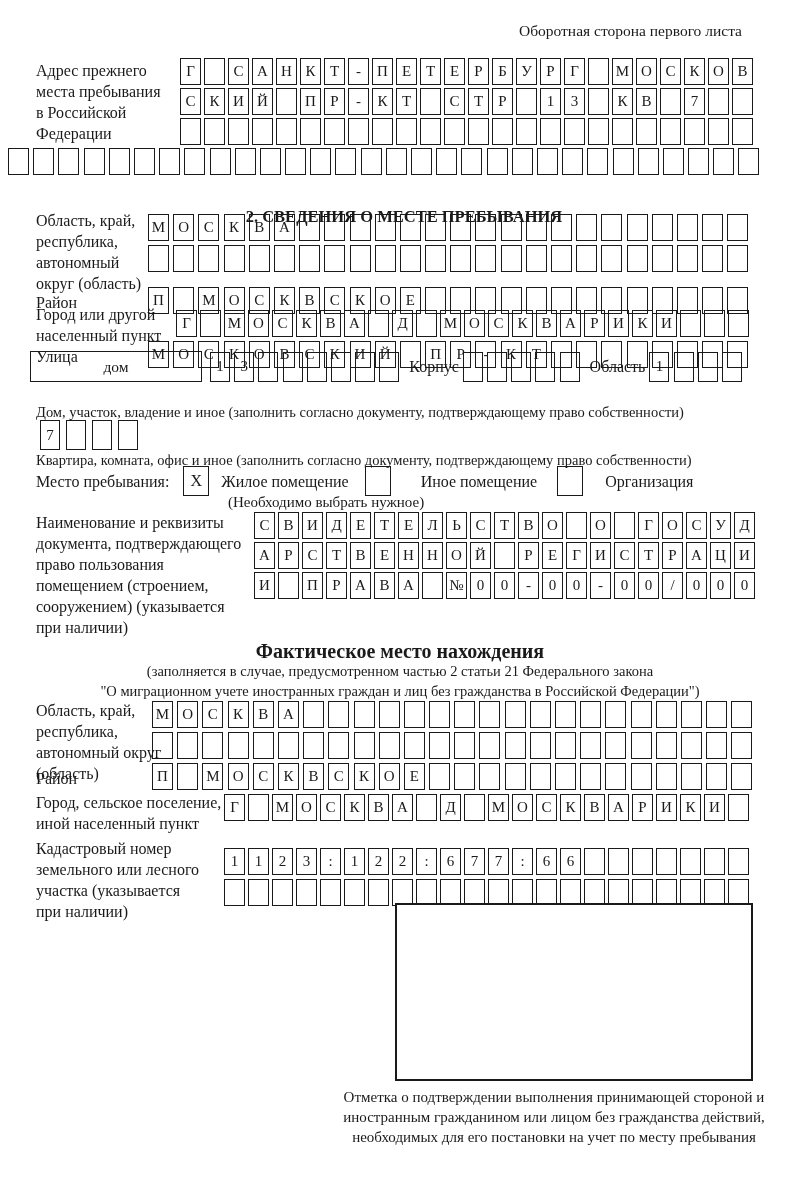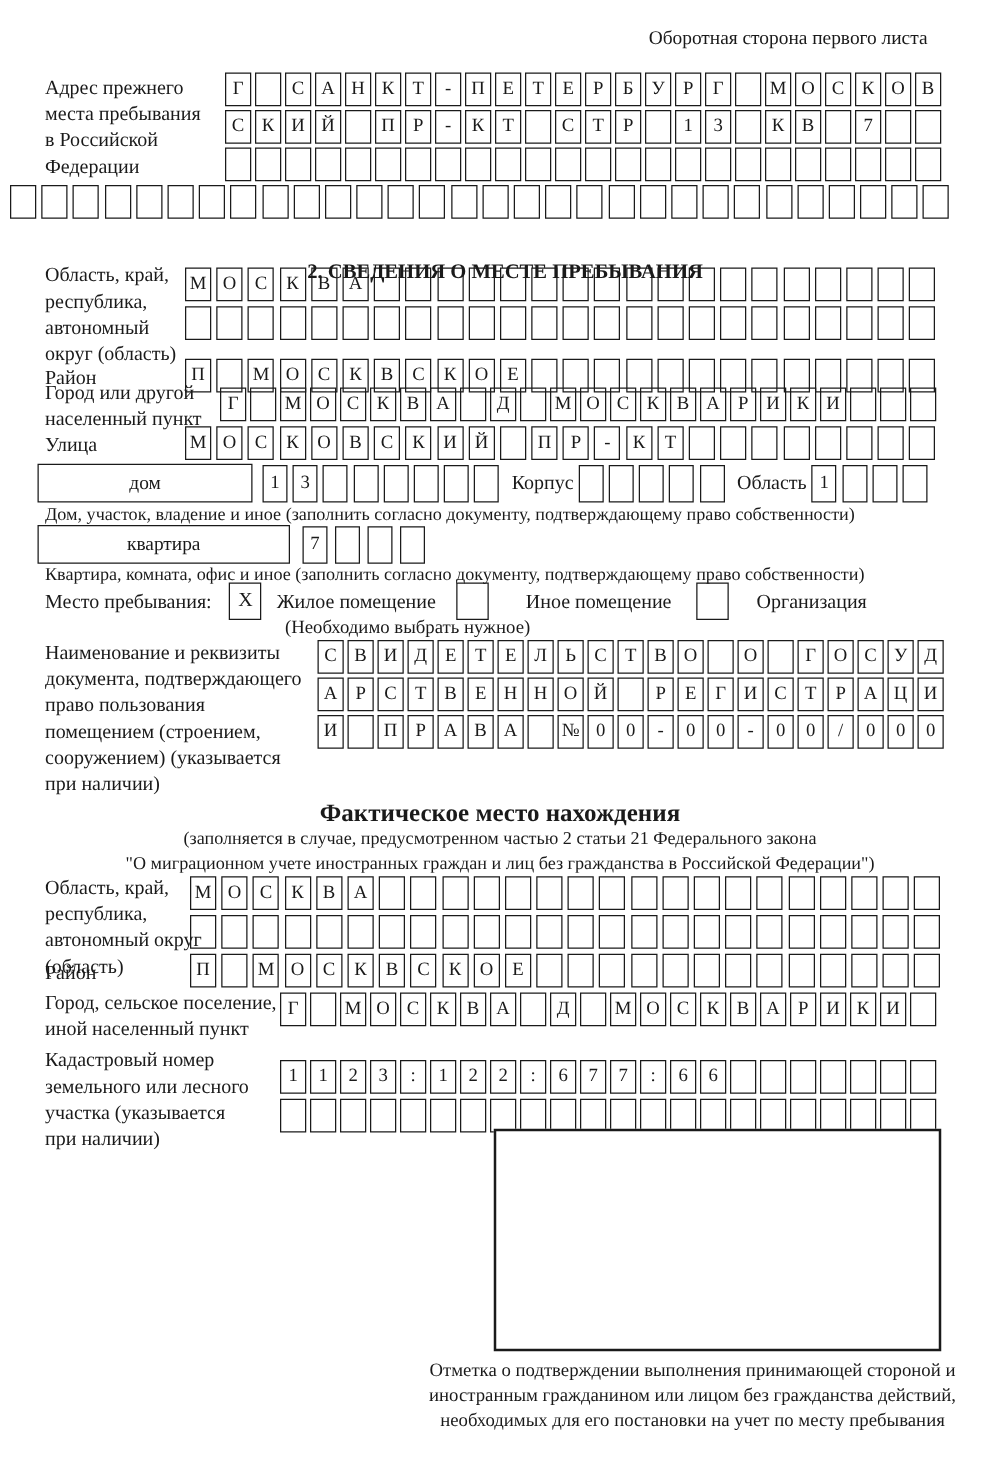--- a/index.html
+++ b/index.html
@@ -290,21 +290,21 @@
       <span class="cell"></span>
       <span class="cell"></span>
       <span class="cell"></span>
       <span class="cell"></span>
       <span class="cell"></span>
       <span class="cell"></span>
       <span class="cell"></span>
       <span class="cell"></span>
     </div>
 
-  <div class="abs flexrow" style="top:371px;left:30px;">
+  <div class="abs flexrow" style="top:351px;left:30px;">
     <div class="widebox" style="width:172px;">дом</div>
     <div class="grid lg" style="margin-left:8px;">
         <span class="cell">1</span>
         <span class="cell">3</span>
         <span class="cell"></span>
         <span class="cell"></span>
         <span class="cell"></span>
         <span class="cell"></span>
         <span class="cell"></span>
         <span class="cell"></span>
@@ -321,21 +321,20 @@
     <div class="grid lg" style="margin-left:4px;">
         <span class="cell">1</span>
         <span class="cell"></span>
         <span class="cell"></span>
         <span class="cell"></span>
       </div>
   </div>
   <div class="abs" style="top:404px;left:36px;font-size:14.5px;">Дом, участок, владение и иное (заполнить согласно документу, подтверждающему право собственности)</div>
 
   <div class="abs flexrow" style="top:420px;left:30px;">
-    <div class="widebox" style="width:202px;">квартира</div>
     <div class="grid lg" style="margin-left:10px;gap:6px;">
         <span class="cell">7</span>
         <span class="cell"></span>
         <span class="cell"></span>
         <span class="cell"></span>
       </div>
   </div>
   <div class="abs" style="top:452px;left:36px;font-size:14.5px;">Квартира, комната, офис и иное (заполнить согласно документу, подтверждающему право собственности)</div>
 
   <div class="abs flexrow" style="top:466px;left:36px;">

